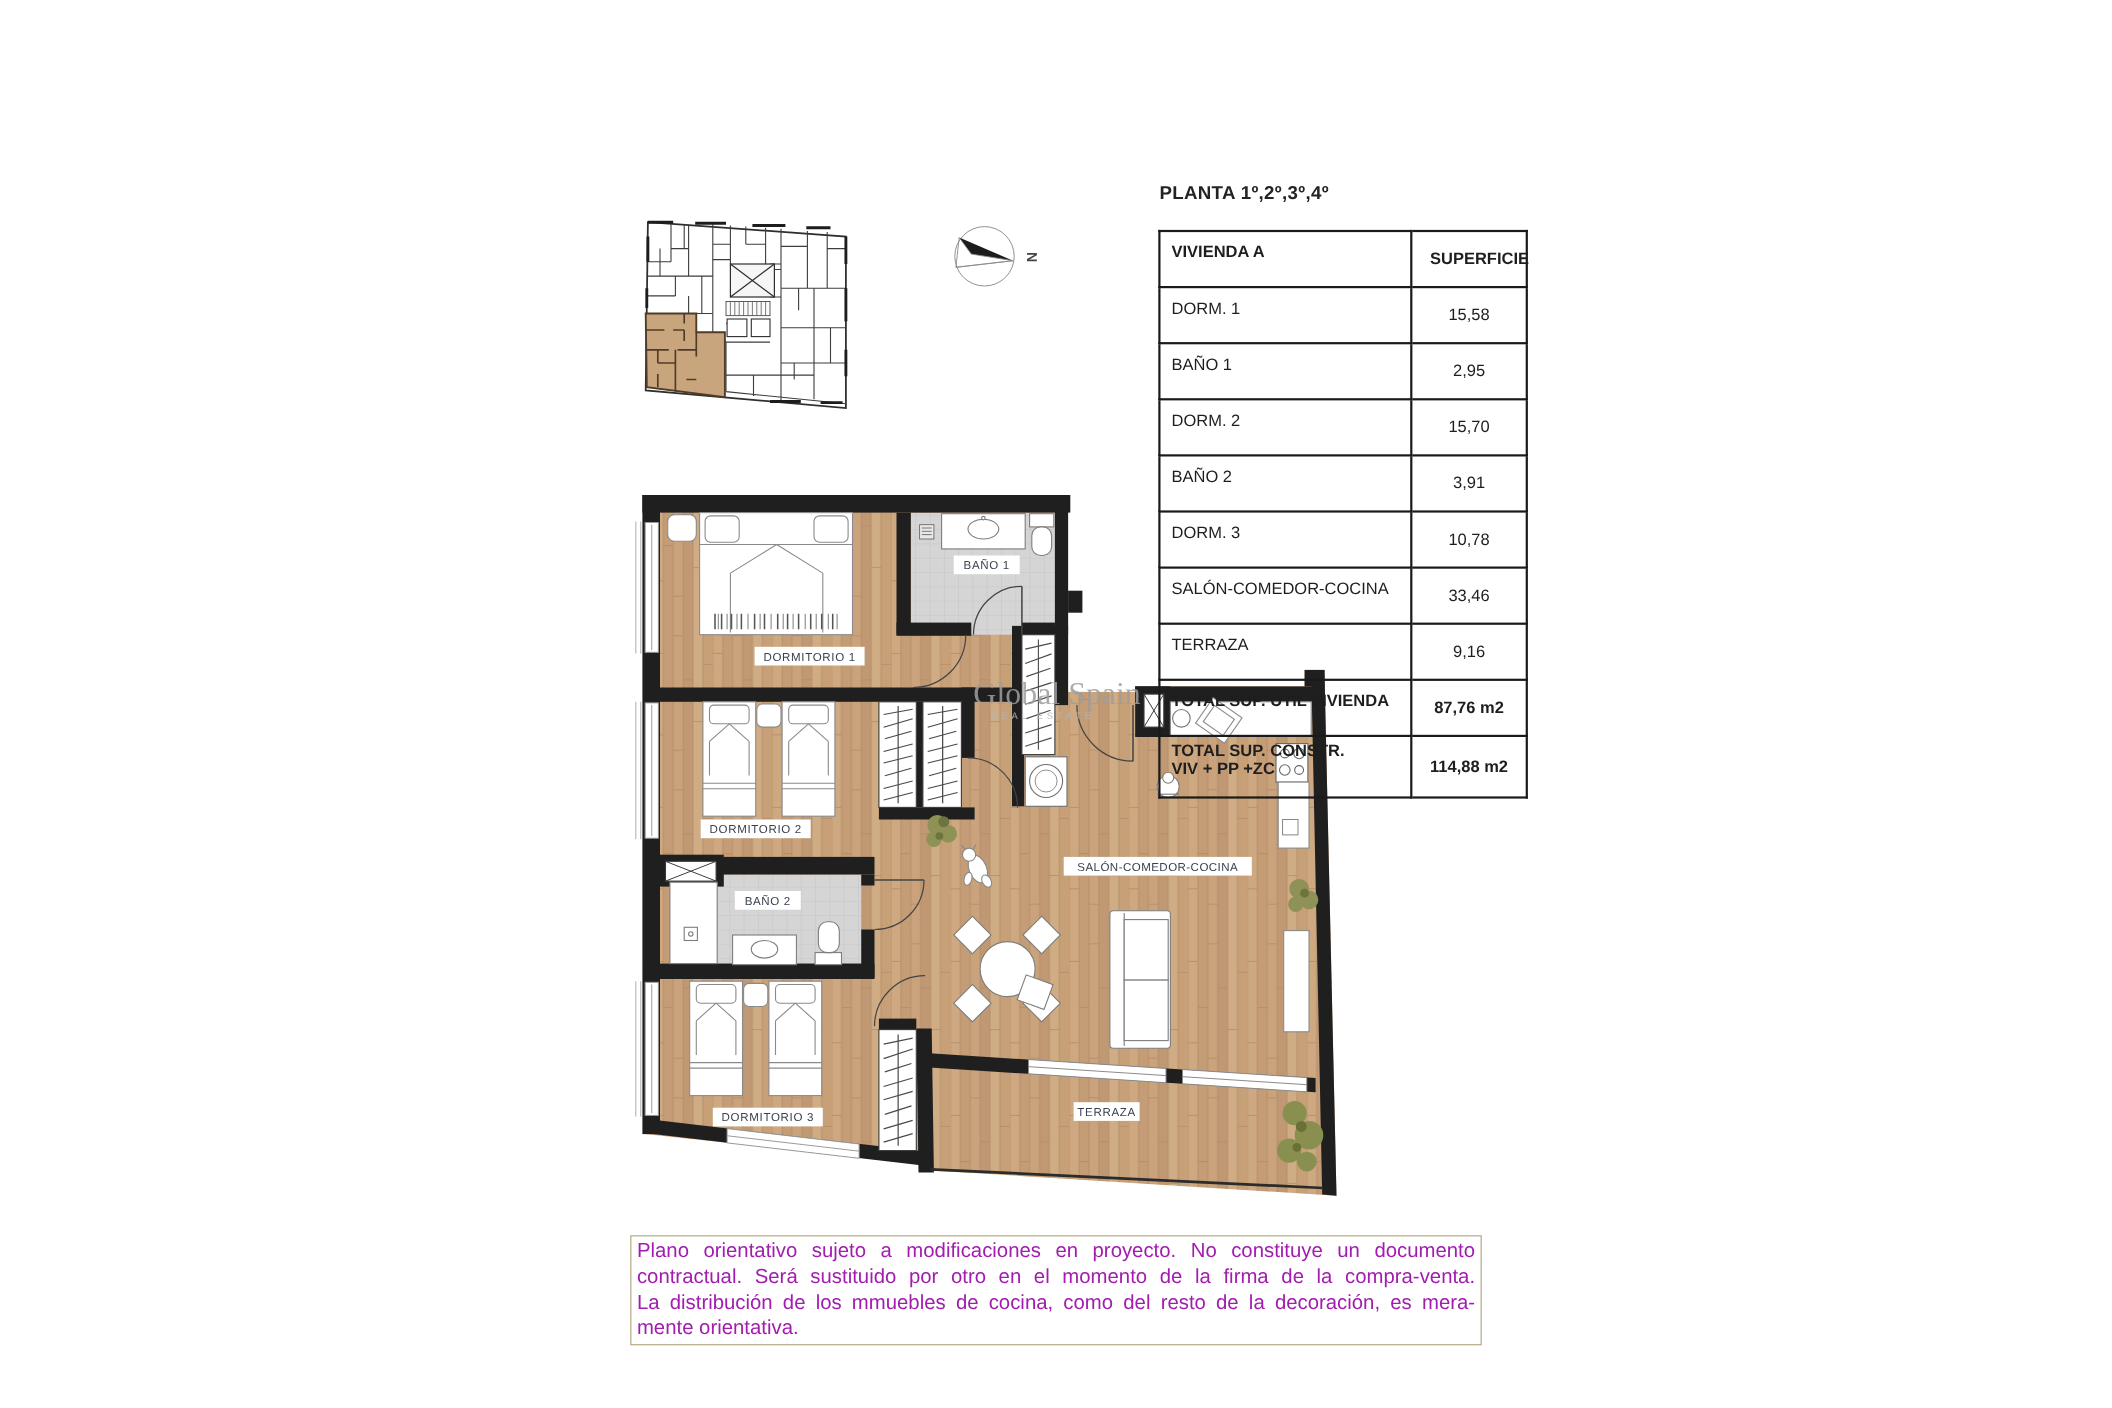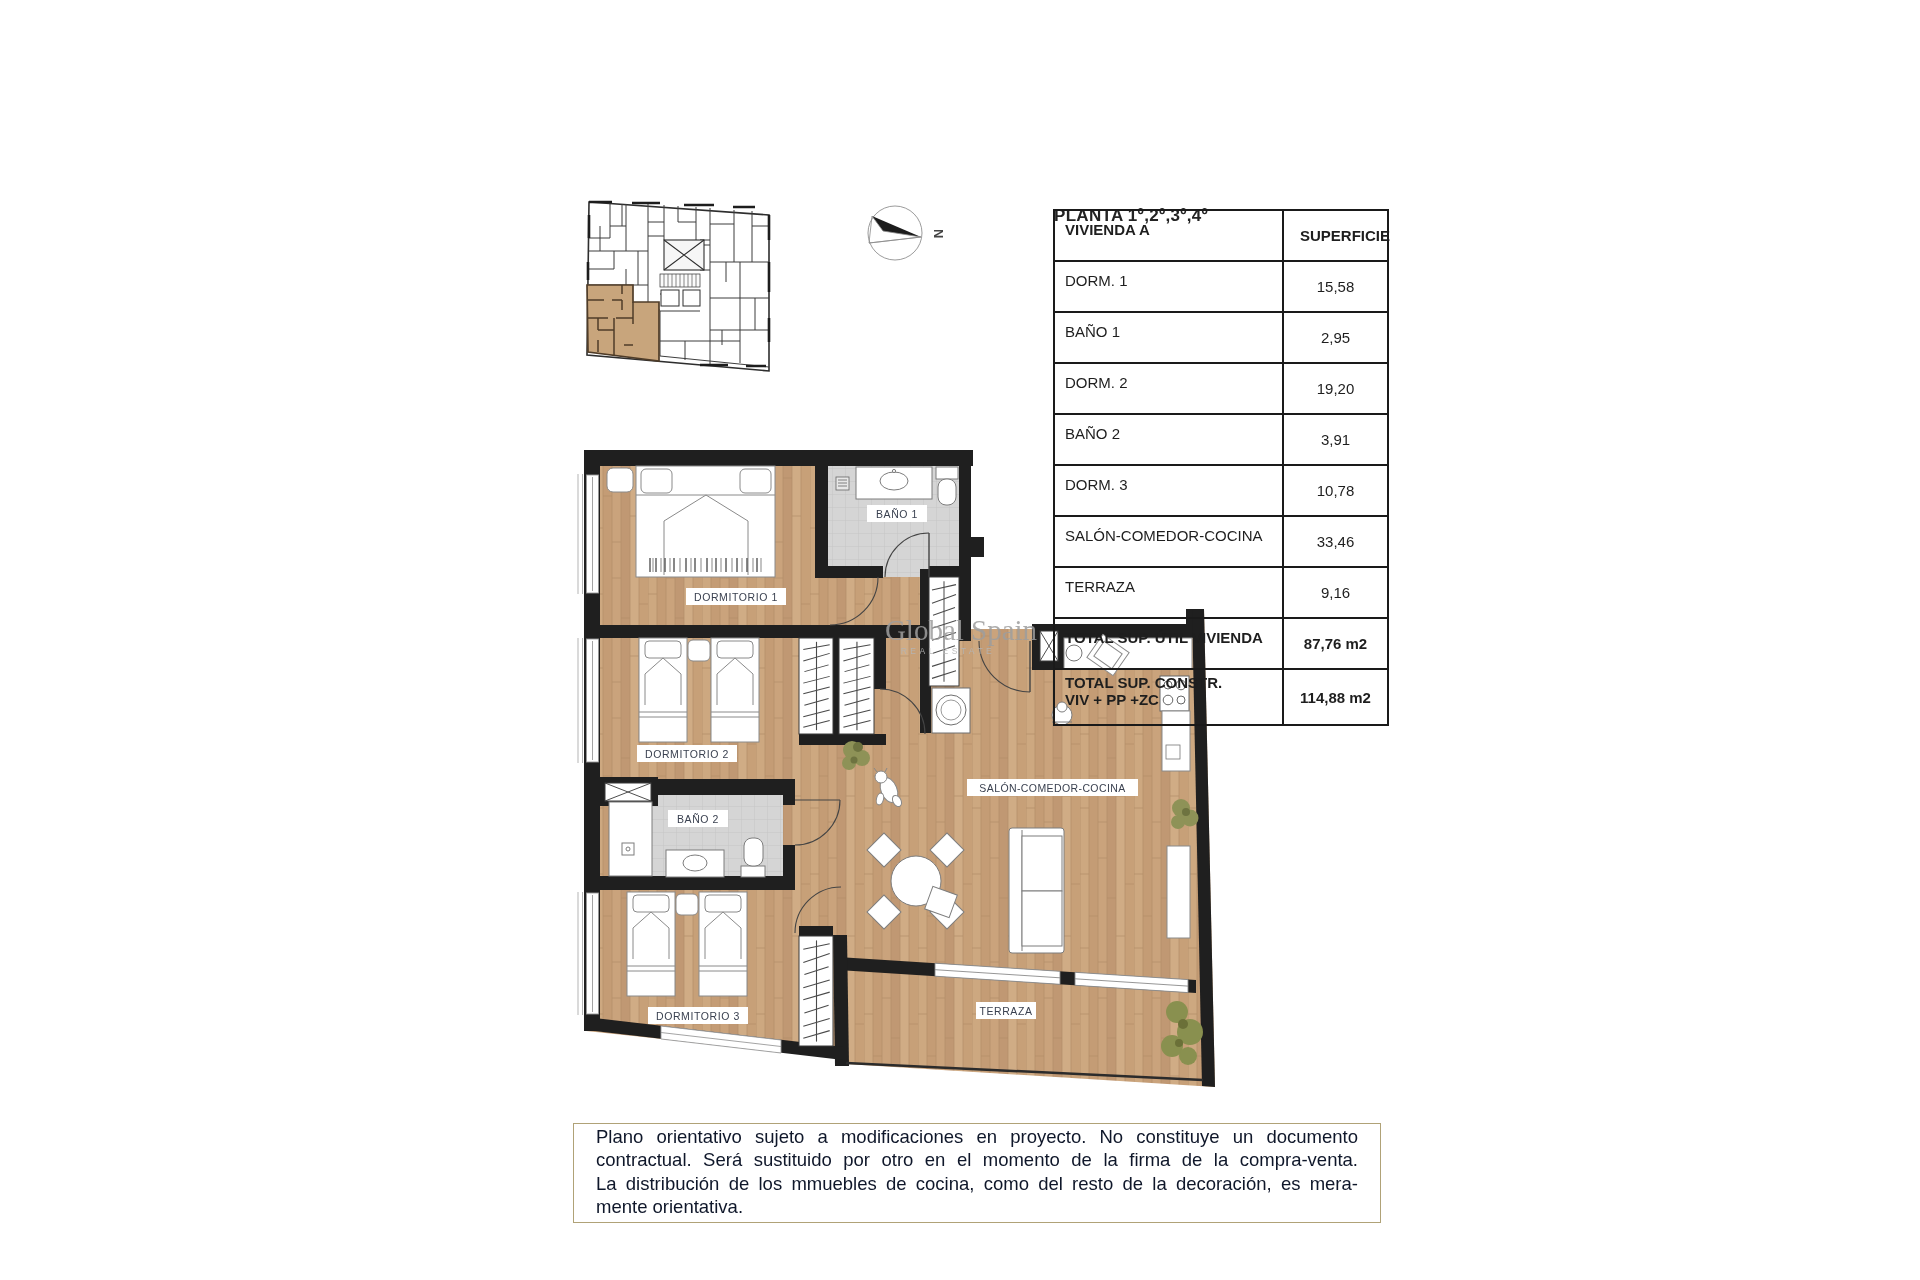--- a/index.html
+++ b/index.html
@@ -1,22 +1,22 @@
 <!DOCTYPE html>
 <html><head>
 <meta charset="utf-8">
 <style>
   html,body{margin:0;padding:0;background:#ffffff;width:1920px;height:1280px;overflow:hidden;}
   body{font-family:"Liberation Sans",sans-serif;position:relative;}
-  .title{position:absolute;left:1054px;top:166px;font-size:17px;font-weight:bold;color:#232323;letter-spacing:0.3px;margin-top:40px;}
+  .title{position:absolute;left:1054px;top:166px;font-size:17px;font-weight:bold;color:#232323;letter-spacing:0.3px;}
   table.sup{position:absolute;left:1053px;top:209px;border-collapse:collapse;table-layout:fixed;width:334px;}
   table.sup td{border:2px solid #1a1a1a;font-size:15px;color:#1e1e1e;padding:0 0 12px 10px;vertical-align:middle;}
   table.sup td.v{text-align:center;padding:16px;}
   .disc{position:absolute;left:573px;top:1123px;width:762px;height:96px;border:1px solid #b0a277;
-        font-size:18.5px;line-height:23.4px;color:#0f172a;padding:1px 22px;}
+        font-size:18.5px;line-height:23.4px;color:#a21caf;padding:1px 5px;}
   .disc .jl{text-align:justify;text-align-last:justify;white-space:nowrap;}
 </style>
 </head>
 <body>
 <svg width="1920" height="1280" viewBox="0 0 1920 1280" style="position:absolute;left:0;top:0">
 <defs>
 
 <pattern id="wood" patternUnits="userSpaceOnUse" width="54" height="140">
   <rect width="54" height="140" fill="#c9a47f"></rect>
   <rect x="0" width="9" height="140" fill="#cda880"></rect>
@@ -475,21 +475,21 @@
   <tr style="height:41px">
         <td>DORM. 1</td>
         <td class="v">15,58</td>
       </tr>
   <tr style="height:40px">
         <td>BAÑO 1</td>
         <td class="v">2,95</td>
       </tr>
   <tr style="height:40px">
         <td>DORM. 2</td>
-        <td class="v">19,20</td>
+        <td class="v">15,70</td>
       </tr>
   <tr style="height:41px">
         <td>BAÑO 2</td>
         <td class="v">3,91</td>
       </tr>
   <tr style="height:40px">
         <td>DORM. 3</td>
         <td class="v">10,78</td>
       </tr>
   <tr style="height:40px">

